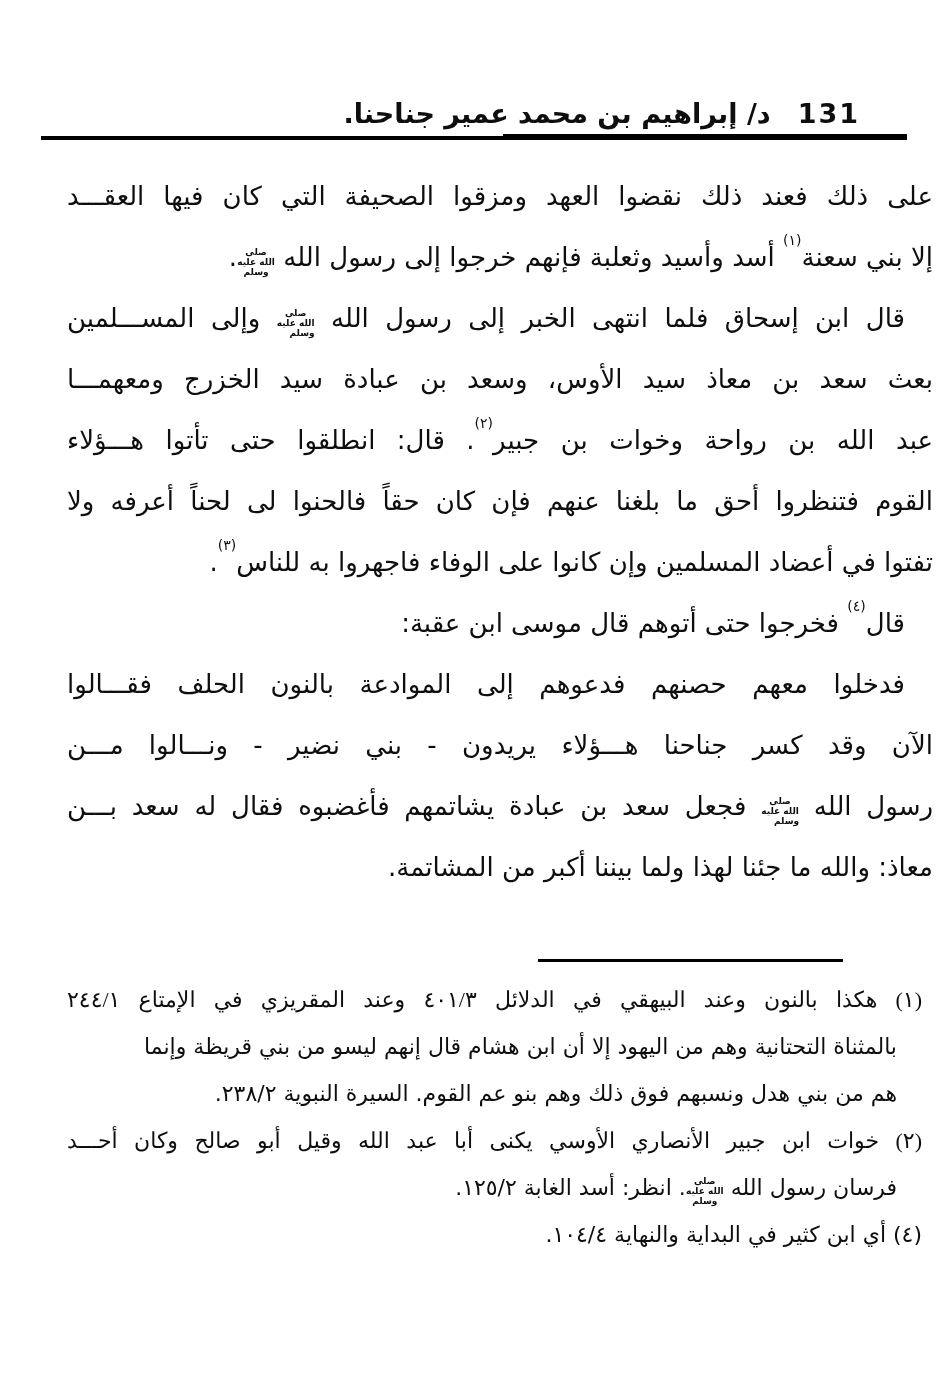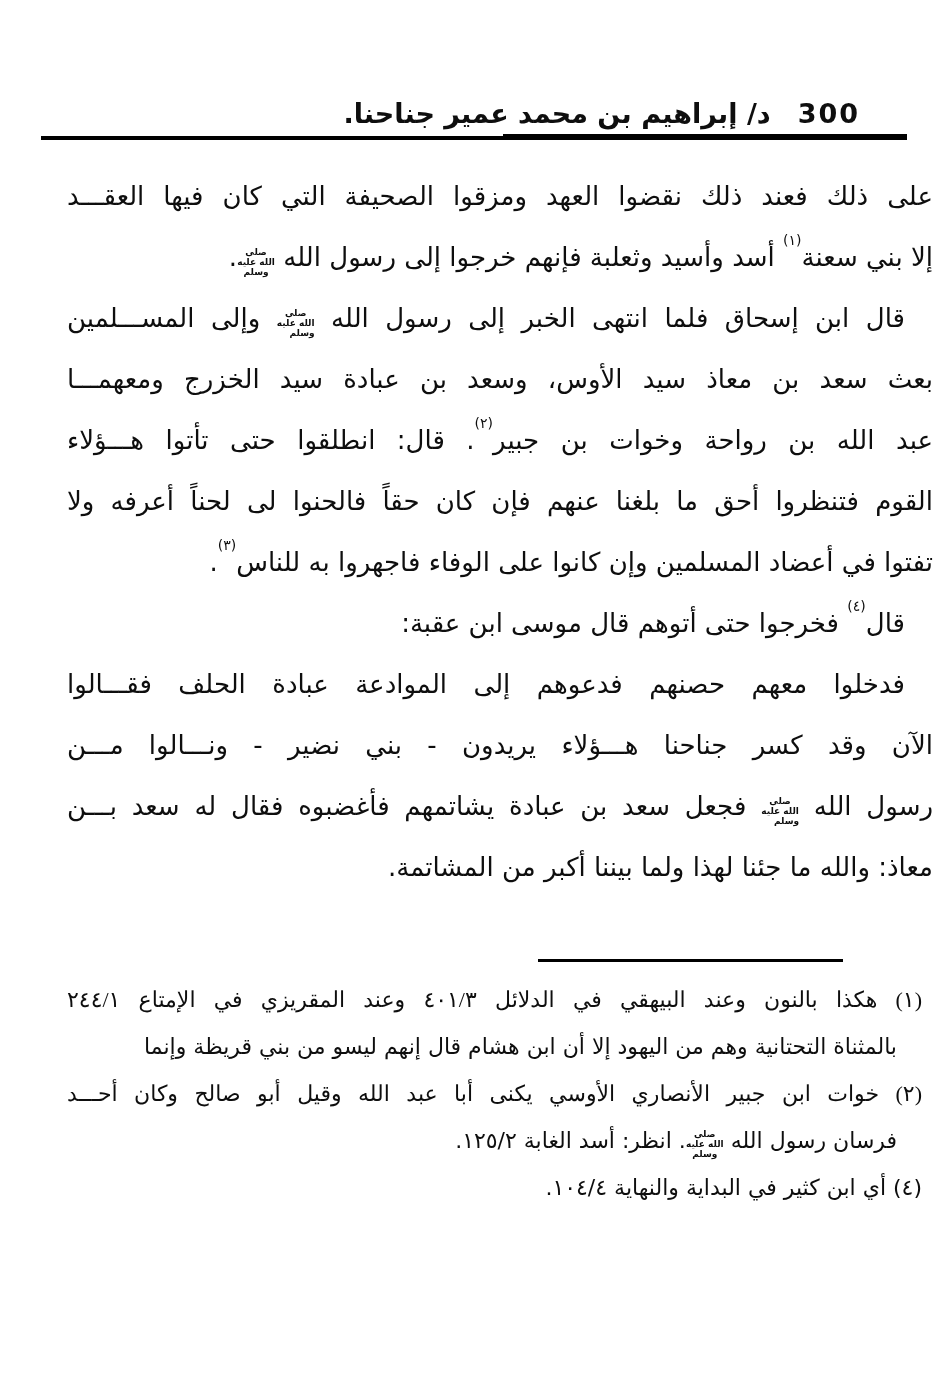--- a/index.html
+++ b/index.html
@@ -58,21 +58,21 @@
     white-space:normal;text-align:justify;text-align-last:justify;font-family:Liberation Serif, serif;
   }
   .footnotes .line.cont{padding-right:25px;}
 </style>
 </head>
 <body>
 
 <div class="page">
 
   <div class="header">
-    <span class="pagenum">300</span>
+    <span class="pagenum">131</span>
     <span class="author">د/ إبراهيم بن محمد عمير جناحنا.</span>
   </div>
   <div class="header-rule"></div>
   <div class="header-rule-thick"></div>
 
   <div class="body-text" id="body-text">
       <div class="para">
         <div class="line fill">على ذلك فعند ذلك نقضوا العهد ومزقوا الصحيفة التي كان فيها العقـــد</div>
         <div class="line">إلا بني سعنة<sup class="fnref">(١)</sup> أسد وأسيد وثعلبة فإنهم خرجوا إلى رسول الله <span class="pbuh">صلى الله عليه وسلم</span>.</div>
       </div>
@@ -80,32 +80,33 @@
         <div class="line fill">قال ابن إسحاق فلما انتهى الخبر إلى رسول الله <span class="pbuh">صلى الله عليه وسلم</span> وإلى المســـلمين</div>
         <div class="line fill">بعث سعد بن معاذ سيد الأوس، وسعد بن عبادة سيد الخزرج ومعهمـــا</div>
         <div class="line fill">عبد الله بن رواحة وخوات بن جبير<sup class="fnref">(٢)</sup>. قال: انطلقوا حتى تأتوا هـــؤلاء</div>
         <div class="line fill">القوم فتنظروا أحق ما بلغنا عنهم فإن كان حقاً فالحنوا لى لحناً أعرفه ولا</div>
         <div class="line">تفتوا في أعضاد المسلمين وإن كانوا على الوفاء فاجهروا به للناس<sup class="fnref">(٣)</sup>.</div>
       </div>
       <div class="para indent">
         <div class="line">قال<sup class="fnref">(٤)</sup> فخرجوا حتى أتوهم قال موسى ابن عقبة:</div>
       </div>
       <div class="para indent">
-        <div class="line fill">فدخلوا معهم حصنهم فدعوهم إلى الموادعة عبادة الحلف فقـــالوا</div>
+        <div class="line fill">فدخلوا معهم حصنهم فدعوهم إلى الموادعة بالنون الحلف فقـــالوا</div>
         <div class="line fill">الآن وقد كسر جناحنا هـــؤلاء يريدون - بني نضير - ونـــالوا مـــن</div>
         <div class="line fill">رسول الله <span class="pbuh">صلى الله عليه وسلم</span> فجعل سعد بن عبادة يشاتمهم فأغضبوه فقال له سعد بـــن</div>
         <div class="line">معاذ: والله ما جئنا لهذا ولما بيننا أكبر من المشاتمة.</div>
       </div>
     </div>
 
   <div class="fn-separator"></div>
   <div class="footnotes" id="footnotes">
       <div class="note">
         <div class="line fill">(١) هكذا بالنون وعند البيهقي في الدلائل ٤٠١/٣ وعند المقريزي في الإمتاع ٢٤٤/١</div>
         <div class="line cont">بالمثناة التحتانية وهم من اليهود إلا أن ابن هشام قال إنهم ليسو من بني قريظة وإنما</div>
+        <div class="line cont">هم من بني هدل ونسبهم فوق ذلك وهم بنو عم القوم. السيرة النبوية ٢٣٨/٢.</div>
       </div>
       <div class="note">
         <div class="line fill">(٢) خوات ابن جبير الأنصاري الأوسي يكنى أبا عبد الله وقيل أبو صالح وكان أحـــد</div>
         <div class="line cont">فرسان رسول الله <span class="pbuh">صلى الله عليه وسلم</span>. انظر: أسد الغابة ١٢٥/٢.</div>
       </div>
       <div class="note">
         <div class="line">(٤) أي ابن كثير في البداية والنهاية ١٠٤/٤.</div>
       </div>
     </div>
 

